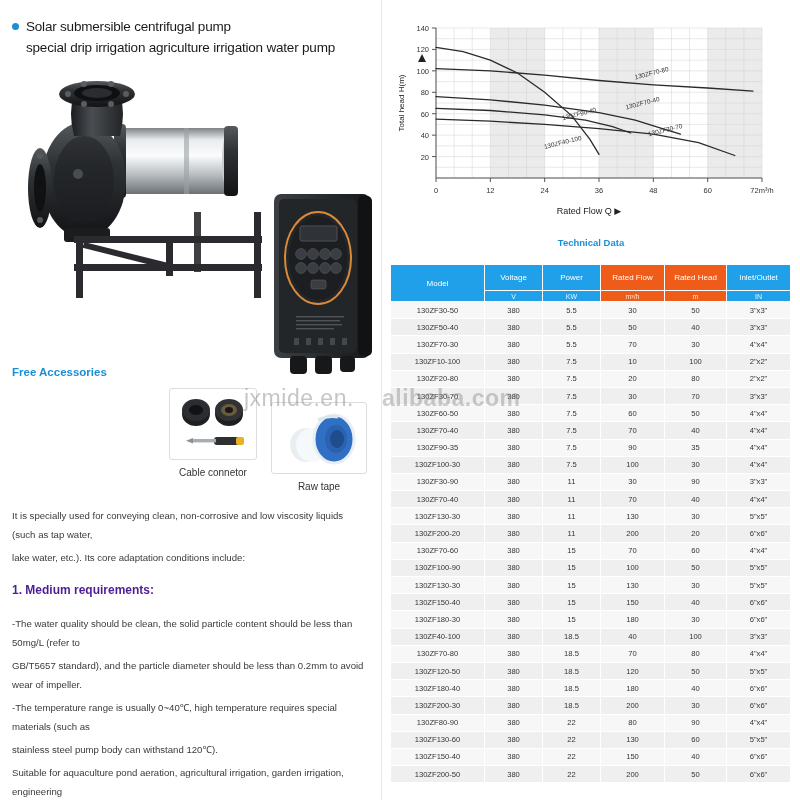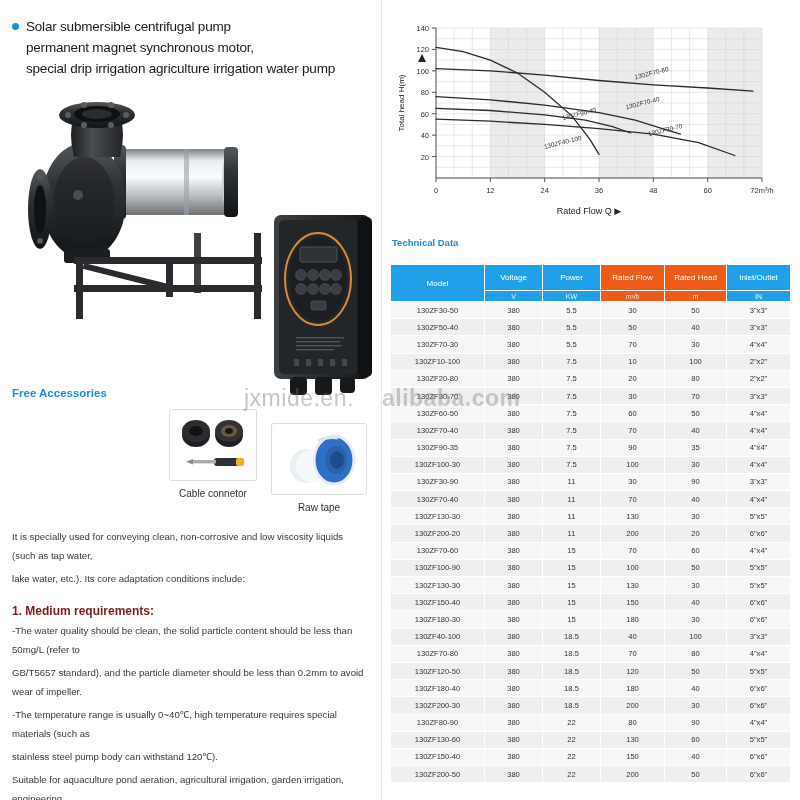--- a/index.html
+++ b/index.html
@@ -52,30 +52,30 @@
     background: #fff; position: relative;
   }
   .acc-card.wide { width: 96px; }
   .acc-cap { font-size: 10px; color: #333; text-align: center; margin-top: 7px; }
   .acc-cell { width: 88px; }
   .acc-cell.wide { width: 96px; margin-top: 14px; }
 
   
   .body-copy { margin-top: 14px; font-size: 9.6px; line-height: 19px; color: #3a3a3a; }
   .body-copy p { margin: 0 0 4px 0; }
-  .sec-head { color: #7f1d1d; font-size: 12px; font-weight: bold; margin: 14px 0 0 0; }
+  .sec-head { color: #4c1d95; font-size: 12px; font-weight: bold; margin: 14px 0 14px 0; }
   .bullet-p { margin: 0 0 3px 0; }
 
   
   .right-col { width: 418px; height: 800px; padding: 10px 10px 0 8px; position: relative; }
 
   .chart-box { width: 400px; height: 215px; position: relative; }
   svg.curve-chart { display: block; }
 
-  .tech-head { color: #1b8fd6; font-size: 9.5px; font-weight: bold; margin: 12px 0 0 2px; }
+  .tech-head { color: #1b8fd6; font-size: 9.5px; font-weight: bold; margin: 12px 0 0 2px; text-align: center; }
 
   table.spec {
     width: 400px; margin-top: 16px;
     border-collapse: collapse;
     font-size: 7.6px; color: #333;
     table-layout: fixed;
   }
   table.spec th, table.spec td {
     text-align: center; border: 1px solid #ffffff; padding: 0;
   }
@@ -105,21 +105,20 @@
 </head>
 <body>
 
 <div class="page">
 
   <div class="left-col">
 
     <div class="title-block">
       <div class="title-bullet"></div>
       <div class="title-line">Solar submersible centrifugal pump</div>
-      <div class="title-line">permanent magnet synchronous motor,</div>
       <div class="title-line">special drip irrigation agriculture irrigation water pump</div>
     </div>
 
     <div class="product-photo">
       <svg class="pump" viewBox="0 0 250 240">
         <defs>
           <linearGradient id="steel" x1="0" y1="0" x2="0" y2="1">
             <stop offset="0%" stop-color="#7e8285"></stop>
             <stop offset="18%" stop-color="#e9ecee"></stop>
             <stop offset="42%" stop-color="#fbfcfc"></stop>

